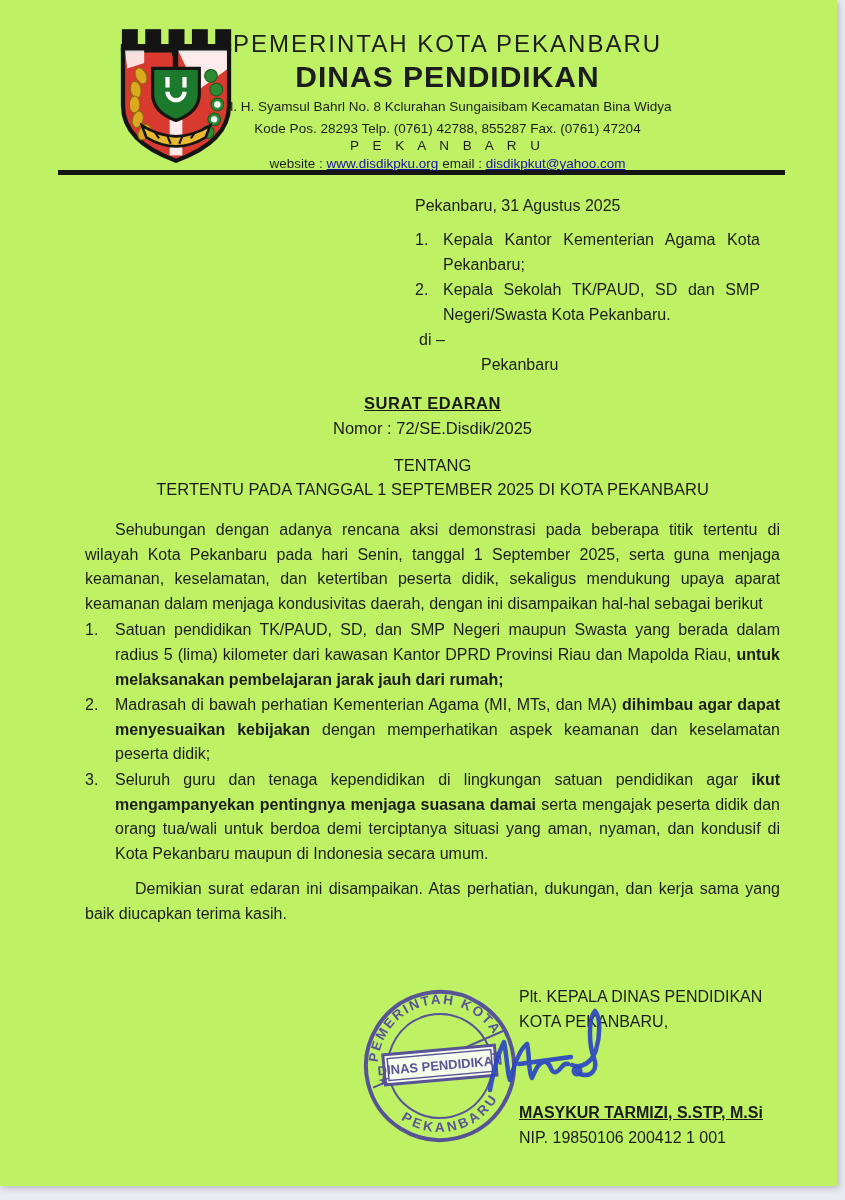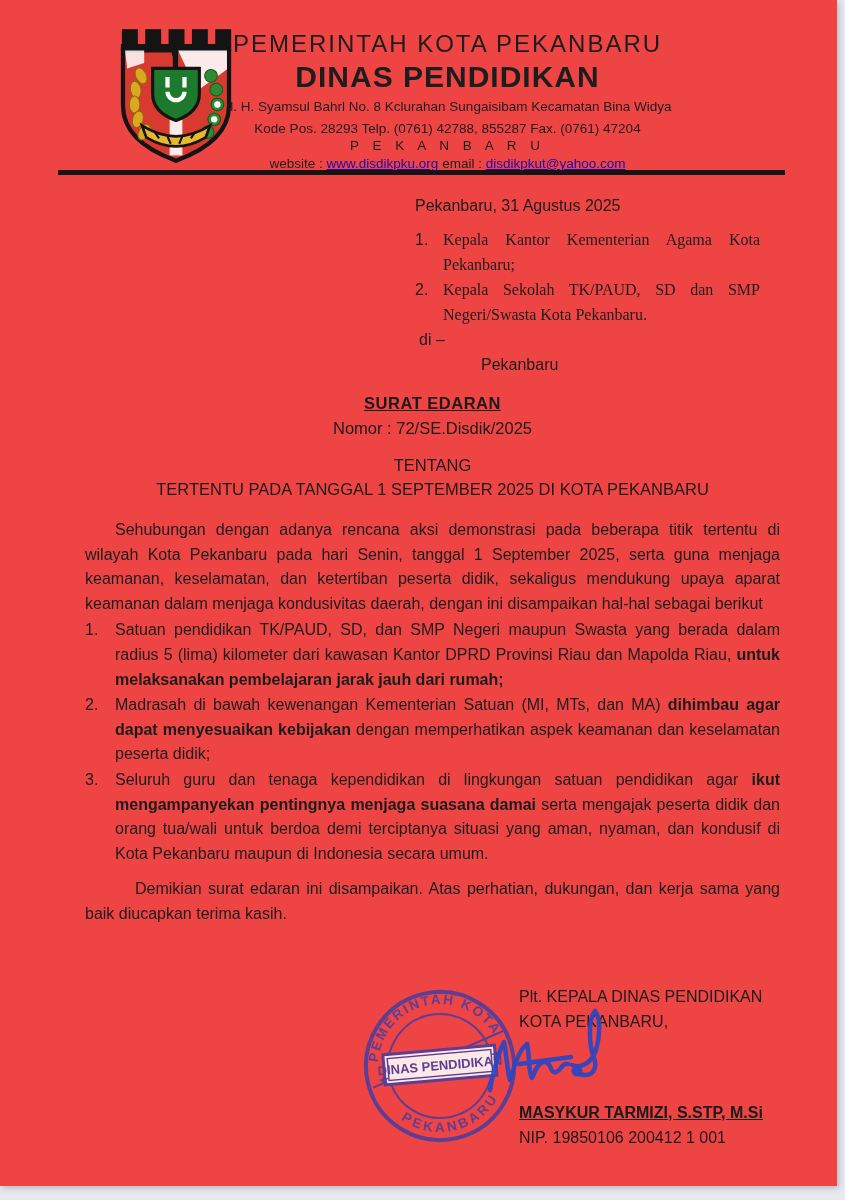--- a/index.html
+++ b/index.html
@@ -1,39 +1,39 @@
 <!DOCTYPE html>
 <html><head>
 <meta charset="utf-8">
 <style>
   * { margin:0; padding:0; box-sizing:border-box; }
   html,body { width:845px; height:1200px; }
   body { background:#e9eaf1; font-family:"Liberation Sans", sans-serif; color:#222; }
   .page {
-    position:relative; width:837px; height:1186px; background:#ef4444;
+    position:relative; width:837px; height:1186px; background:#bef264;
     overflow:hidden; box-shadow:2px 2px 6px rgba(120,120,140,.45);
   }
   
   .letterhead { position:relative; height:170px; }
   .emblem { position:absolute; left:112px; top:26px; width:128px; height:140px; }
   .lh-text { padding-top:30px; margin-left:180px; width:535px; text-align:center; color:#1d1d1d; }
   .lh-gov { font-size:24px; letter-spacing:2px; font-weight:500; }
   .lh-agency { font-size:30px; font-weight:bold; letter-spacing:1px; margin-top:2px; }
   .lh-addr { font-size:13.5px; line-height:1.3; margin-top:4px; }
   .lh-city { font-size:13.5px; letter-spacing:5px; line-height:1.3; }
   .lh-web { font-size:13.5px; line-height:1.4; }
   .lh-link { color:#1a0dab; text-decoration:underline; cursor:pointer; }
   .rule { height:5px; background:#141414; margin:0 52px 0 58px; }
   
   .to-block { margin:18px 0 0 415px; width:345px; font-size:16px; line-height:25px; color:#1c1c1c; }
   .to-date { margin-bottom:9px; }
   .to-sal { }
   .to-li { display:flex; text-align:justify; }
   .to-li .num { width:28px; flex:0 0 28px; }
-  .to-li .txt { flex:1; text-align:justify;font-family:Liberation Serif, serif; }
+  .to-li .txt { flex:1; text-align:justify; }
   .to-di { margin-top:0; margin-left:4px; }
   .to-place { margin-left:66px; }
   
   .title-block { margin:14px 57px 0 85px; text-align:center; font-size:16.5px; line-height:24px; color:#1a1a1a; }
   .doc-type { font-weight:bold; text-decoration:underline; letter-spacing:.5px; }
   .doc-number { margin-top:1px; }
   .doc-about { margin-top:13px; }
   .doc-subject { line-height:25px; }
   
   .body-text { margin:16px 57px 0 85px; font-size:16px; line-height:24.6px; color:#1c1c1c; }
@@ -140,21 +140,21 @@
 
   <div class="body-text">
     <p class="opening">Sehubungan dengan adanya rencana aksi demonstrasi pada beberapa titik tertentu di wilayah Kota Pekanbaru pada hari Senin, tanggal 1 September 2025, serta guna menjaga keamanan, keselamatan, dan ketertiban peserta didik, sekaligus mendukung upaya aparat keamanan dalam menjaga kondusivitas daerah, dengan ini disampaikan hal-hal sebagai berikut</p>
     <div class="items">
       <div class="item">
         <span class="num">1.</span>
         <span class="txt"><span>Satuan pendidikan TK/PAUD, SD, dan SMP Negeri maupun Swasta yang berada dalam radius 5 (lima) kilometer dari kawasan Kantor DPRD Provinsi Riau dan Mapolda Riau, </span><span class="b">untuk melaksanakan pembelajaran jarak jauh dari rumah;</span></span>
       </div>
       <div class="item">
         <span class="num">2.</span>
-        <span class="txt"><span>Madrasah di bawah kewenangan Kementerian Satuan (MI, MTs, dan MA) </span><span class="b">dihimbau agar dapat menyesuaikan kebijakan</span><span> dengan memperhatikan aspek keamanan dan keselamatan peserta didik;</span></span>
+        <span class="txt"><span>Madrasah di bawah perhatian Kementerian Agama (MI, MTs, dan MA) </span><span class="b">dihimbau agar dapat menyesuaikan kebijakan</span><span> dengan memperhatikan aspek keamanan dan keselamatan peserta didik;</span></span>
       </div>
       <div class="item">
         <span class="num">3.</span>
         <span class="txt"><span>Seluruh guru dan tenaga kependidikan di lingkungan satuan pendidikan agar </span><span class="b">ikut mengampanyekan pentingnya menjaga suasana damai</span><span> serta mengajak peserta didik dan orang tua/wali untuk berdoa demi terciptanya situasi yang aman, nyaman, dan kondusif di Kota Pekanbaru maupun di Indonesia secara umum.</span></span>
       </div>
     </div>
     <p class="closing">Demikian surat edaran ini disampaikan. Atas perhatian, dukungan, dan kerja sama yang baik diucapkan terima kasih.</p>
   </div>
 
   <div class="sig-area">

